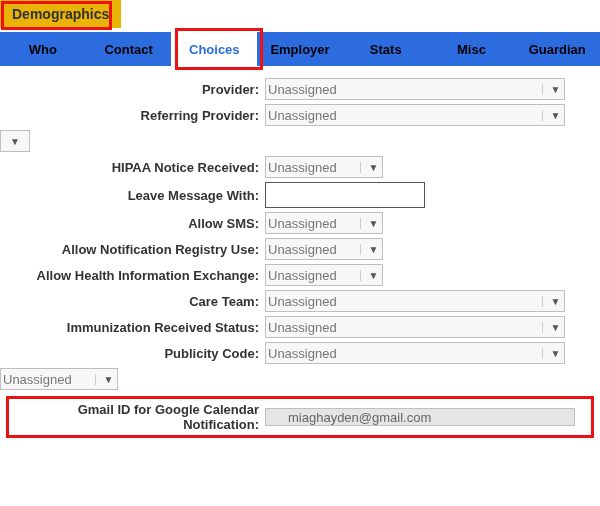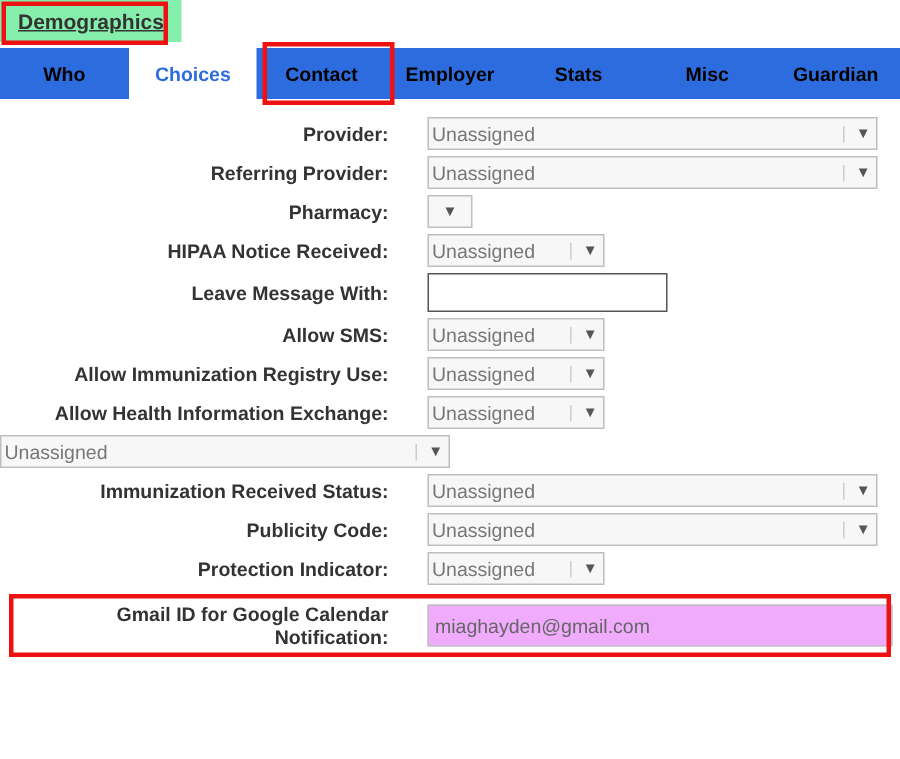--- a/index.html
+++ b/index.html
@@ -10,22 +10,21 @@
     color: #333;
     background: #fff;
     width: 600px;
   }
   .panel-title {
     display: inline-block;
     padding: 6px 12px;
     font-size: 14px;
     font-weight: 700;
     color: #333;
-    background: #86efac;
-    text-decoration: underline;
+    background: #eab308;
   }
   .hl-title {
     position: absolute;
     top: 1px; left: 1px;
     width: 111px; height: 29px;
     border: 3px solid #e11;
     pointer-events: none;
   }
   .tab-bar {
     display: flex;
@@ -59,21 +58,20 @@
     border: 3px solid #e11;
     pointer-events: none;
   }
   .form {
     width: 100%;
   }
   .row {
     display: flex;
     align-items: center;
     margin: 4px 0;
-    gap: 20px;
   }
   .lbl {
     width: 265px;
     text-align: right;
     padding-right: 6px;
     font-size: 13px;
     color: #333;
     font-weight: 600;
   }
   .ctl { flex: 1; display: flex; align-items: center; }
@@ -111,26 +109,26 @@
     font-size: 13px;
     color: #333;
   }
   .gmail-wrap {
     position: relative;
     margin-top: 8px;
     padding: 4px 0;
   }
   .gmail-input {
     border: 1px solid #bfbfbf;
-    height: 28px;
+    height: 18px;
     width: 310px;
-    padding: 0 4px;
+    padding: 0 22px;
     font-size: 13px;
     color: #666;
-    background: #f0abfc;
+    background: #e5e5e5;
   }
   .hl-gmail {
     position: absolute;
     top: -2px;
     left: 6px;
     width: 588px;
     height: 42px;
     border: 3px solid #e11;
     pointer-events: none;
   }
@@ -139,22 +137,22 @@
 </head>
 <body>
 
 <div class="wrap">
 
   <div class="panel-title">Demographics</div>
   <div class="hl-title"></div>
 
   <div class="tab-bar">
     <div class="tab">Who</div>
+    <div class="tab">Contact</div>
     <div class="tab active">Choices</div>
-    <div class="tab">Contact</div>
     <div class="tab">Employer</div>
     <div class="tab">Stats</div>
     <div class="tab">Misc</div>
     <div class="tab">Guardian</div>
     <div class="hl-tab"></div>
   </div>
 
   <div class="form">
 
     <div class="row">
@@ -171,21 +169,20 @@
       <div class="lbl">Referring Provider:</div>
       <div class="ctl">
         <div class="select w-wide">
           <span class="txt">Unassigned</span>
           <span class="caret">▼</span>
         </div>
       </div>
     </div>
 
     <div class="row">
-      <div class="lbl">Pharmacy:</div>
       <div class="ctl">
         <div class="select narrow w-tiny">
           <span class="caret">▼</span>
         </div>
       </div>
     </div>
 
     <div class="row">
       <div class="lbl">HIPAA Notice Received:</div>
       <div class="ctl">
@@ -207,40 +204,41 @@
       <div class="lbl">Allow SMS:</div>
       <div class="ctl">
         <div class="select w-med">
           <span class="txt">Unassigned</span>
           <span class="caret">▼</span>
         </div>
       </div>
     </div>
 
     <div class="row">
-      <div class="lbl">Allow Immunization Registry Use:</div>
+      <div class="lbl">Allow Notification Registry Use:</div>
       <div class="ctl">
         <div class="select w-med">
           <span class="txt">Unassigned</span>
           <span class="caret">▼</span>
         </div>
       </div>
     </div>
 
     <div class="row">
       <div class="lbl">Allow Health Information Exchange:</div>
       <div class="ctl">
         <div class="select w-med">
           <span class="txt">Unassigned</span>
           <span class="caret">▼</span>
         </div>
       </div>
     </div>
 
     <div class="row">
+      <div class="lbl">Care Team:</div>
       <div class="ctl">
         <div class="select w-wide">
           <span class="txt">Unassigned</span>
           <span class="caret">▼</span>
         </div>
       </div>
     </div>
 
     <div class="row">
       <div class="lbl">Immunization Received Status:</div>
@@ -256,21 +254,20 @@
       <div class="lbl">Publicity Code:</div>
       <div class="ctl">
         <div class="select w-wide">
           <span class="txt">Unassigned</span>
           <span class="caret">▼</span>
         </div>
       </div>
     </div>
 
     <div class="row">
-      <div class="lbl">Protection Indicator:</div>
       <div class="ctl">
         <div class="select w-med">
           <span class="txt">Unassigned</span>
           <span class="caret">▼</span>
         </div>
       </div>
     </div>
 
     <div class="row gmail-wrap">
       <div class="lbl">Gmail ID for Google Calendar Notification:</div>

